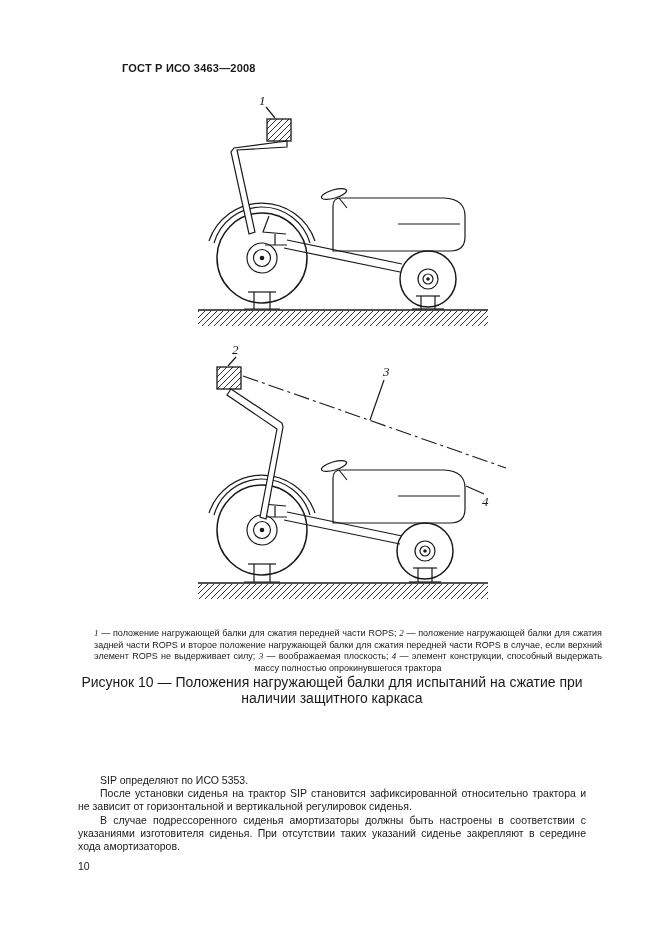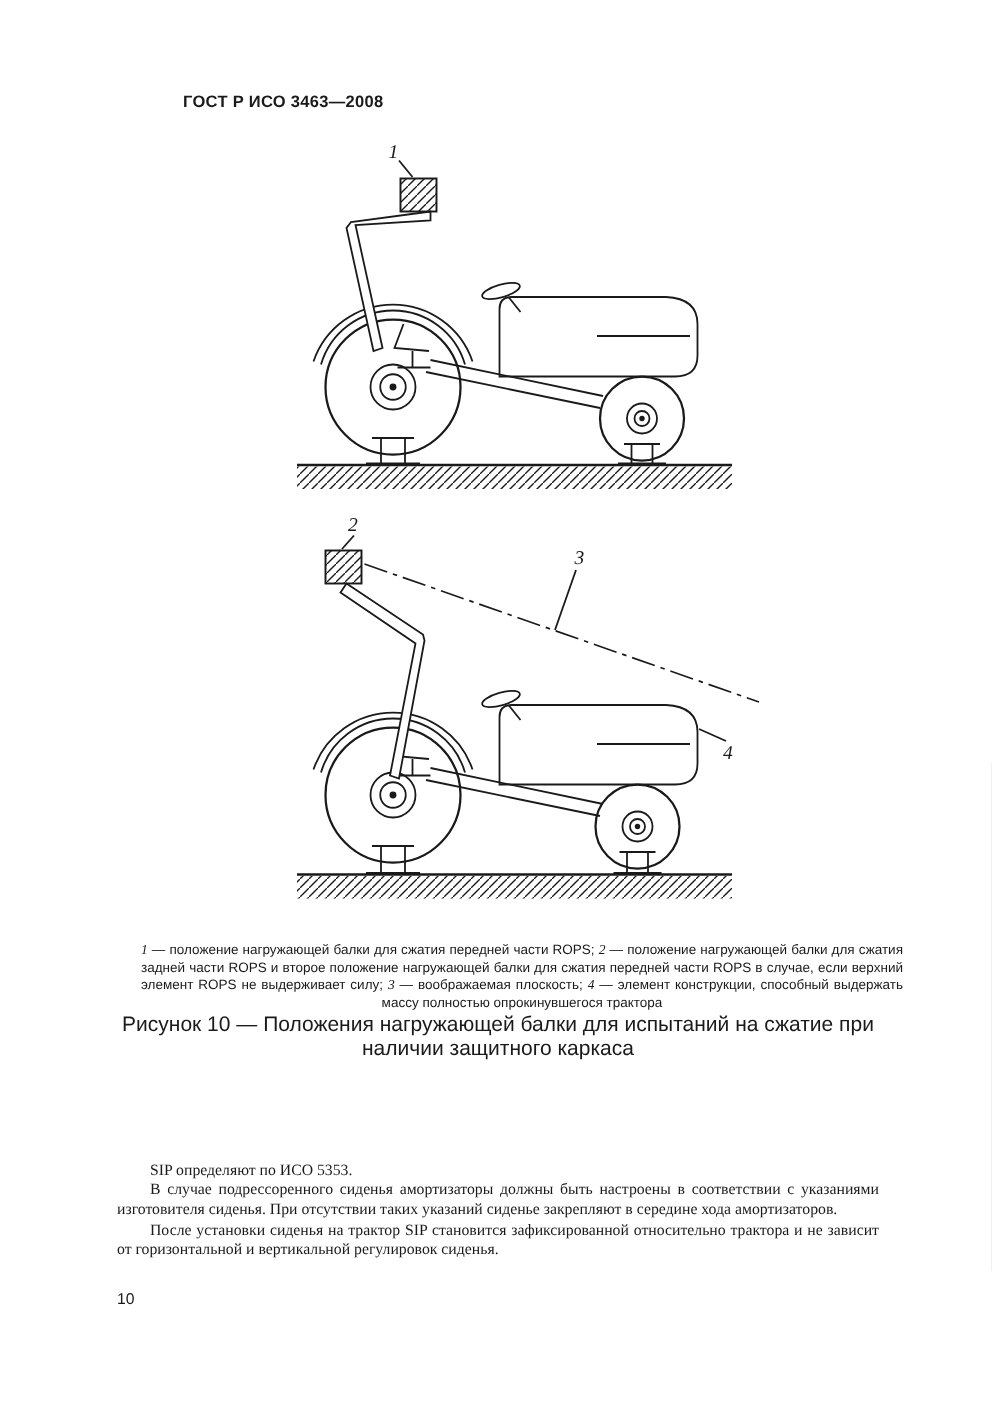--- a/index.html
+++ b/index.html
@@ -60,21 +60,20 @@
     position: absolute;
     left: 78px; top: 774px;
     width: 508px;
     font-size: 10.5px;
     line-height: 1.26;
   }
   .body-text p {
     margin: 0;
     text-indent: 22px;
     text-align: justify;
-    font-family: Liberation Serif, serif;
   }
   .page-number {
     position: absolute;
     left: 78px; top: 860px;
     font-size: 10.5px;
   }
 </style>
 </head>
 <body>
 
@@ -208,19 +207,19 @@
     <text class="callout" x="312" y="166">4</text>
   </svg>
 
   <p class="legend"><i>1</i><span> — положение нагружающей балки для сжатия передней части ROPS; </span><i>2</i><span> — положение нагружающей балки для сжатия задней части ROPS и второе положение нагружающей балки для сжатия передней части ROPS в случае, если верхний элемент ROPS не выдерживает силу; </span><i>3</i><span> — воображаемая плоскость; </span><i>4</i><span> — элемент конструкции, способный выдержать массу полностью опрокинувшегося трактора</span></p>
 
   <p class="fig-caption">Рисунок 10 — Положения нагружающей балки для испытаний на сжатие при наличии защитного каркаса</p>
 
 
   <div class="body-text">
     <p>SIP определяют по ИСО 5353.</p>
+    <p>После установки сиденья на трактор SIP становится зафиксированной относительно трактора и не зависит от горизонтальной и вертикальной регулировок сиденья.</p>
     <p>В случае подрессоренного сиденья амортизаторы должны быть настроены в соответствии с указаниями изготовителя сиденья. При отсутствии таких указаний сиденье закрепляют в середине хода амортизаторов.</p>
-    <p>После установки сиденья на трактор SIP становится зафиксированной относительно трактора и не зависит от горизонтальной и вертикальной регулировок сиденья.</p>
   </div>
 
   <div class="page-number">10</div>
 
 </div>
 
 </body></html>

